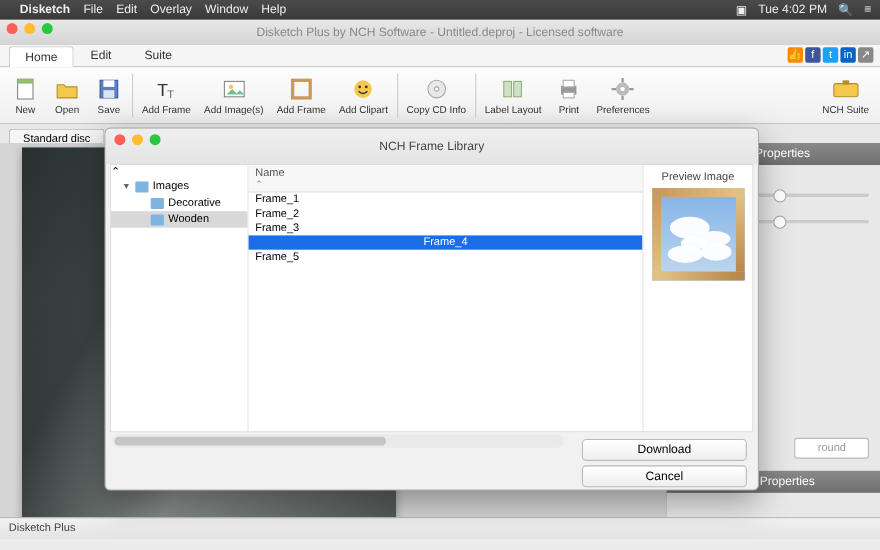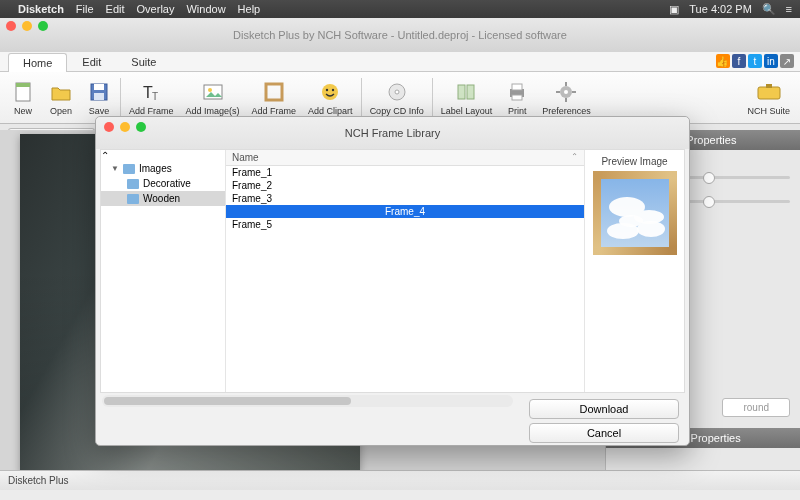--- a/index.html
+++ b/index.html
@@ -7,21 +7,21 @@
 
 
 .mac-menubar { height: 18px; background: linear-gradient(#4a4a4a,#3a3a3a); color: #eee; display: flex; align-items: center; padding: 0 8px; font-size: 11px; }
 .mac-menubar .apple { margin-right: 10px; }
 .mac-menubar .mitem { margin-right: 12px; }
 .mac-menubar .mitem.bold { font-weight: 600; }
 .mac-menubar .spacer { flex: 1; }
 .mac-menubar .right { display: flex; align-items: center; gap: 10px; }
 
 
-.titlebar { height: 34px; background: linear-gradient(#e8e8e8,#d4d4d4); display: flex; align-items: center; justify-content: center; color: #888; font-size: 11px; position: relative; }
+.titlebar { height: 23px; background: linear-gradient(#e8e8e8,#d4d4d4); display: flex; align-items: center; justify-content: center; color: #888; font-size: 11px; position: relative; }
 .traffic { position: absolute; left: 6px; top: 3px; display: flex; gap: 6px; }
 .tl { width: 10px; height: 10px; border-radius: 50%; }
 .tl.r { background: #ff5f57; } .tl.y { background: #febc2e; } .tl.g { background: #28c840; }
 
 
 .ribbon-tabs { height: 20px; background: #f5f5f5; display: flex; align-items: flex-end; padding-left: 8px; border-bottom: 1px solid #c9c9c9; position: relative; }
 .ribbon-tabs .rtab { padding: 3px 14px; font-size: 11px; color: #333; border: 1px solid transparent; border-bottom: none; cursor: pointer; }
 .ribbon-tabs .rtab.active { background: #fff; border-color: #c9c9c9; border-radius: 3px 3px 0 0; position: relative; top: 1px; }
 .ribbon-tabs .social { position: absolute; right: 6px; top: 2px; display: flex; gap: 2px; }
 .ribbon-tabs .social span { width: 14px; height: 14px; font-size: 10px; display: inline-flex; align-items: center; justify-content: center; color: #fff; border-radius: 2px; }
@@ -60,24 +60,24 @@
 
 
 .modal { position: absolute; left: 95px; top: 116px; width: 595px; height: 330px; background: #f1f1f1; border: 1px solid #aaa; border-radius: 5px; box-shadow: 0 10px 30px rgba(0,0,0,.35); display: flex; flex-direction: column; }
 .modal .mtitle { height: 32px; display: flex; align-items: center; justify-content: center; font-size: 11px; color: #444; position: relative; background: linear-gradient(#efefef,#e4e4e4); border-radius: 5px 5px 0 0; }
 .modal .mtitle .traffic { left: 8px; top: 5px; }
 .modal .mbody { flex: 1; display: flex; background: #fff; margin: 0 4px; border: 1px solid #ddd; }
 .modal .tree { width: 125px; border-right: 1px solid #e5e5e5; font-size: 10px; background: #fff; }
 .modal .tree .trow { padding: 2px 4px 2px 10px; display: flex; align-items: center; gap: 4px; cursor: pointer; }
 .modal .tree .trow.sel { background: #d8d8d8; }
 .modal .tree .fld { width: 12px; height: 10px; background: #7fb3e0; border-radius: 1px; display:inline-block; }
-.modal .tree .indent1 { padding-left: 26px; }
+.modal .tree .indent1 { padding-left: 36px; }
 .modal .tree .disclosure { font-size: 8px; color: #666; }
 .modal .list { flex: 1; font-size: 10px; }
-.modal .list .lhdr { display:flex; background: #f7f7f7; border-bottom: 1px solid #e0e0e0; padding: 2px 6px; color:#555; justify-content: space-between; }
+.modal .list .lhdr { display:flex; background: #f7f7f7; border-bottom: 1px solid #e0e0e0; padding: 2px 6px; color:#555; justify-content: space-between; flex-direction: column; }
 .modal .list .lhdr .caret { font-size: 8px; color:#888; }
 .modal .list .lrow { padding: 1px 6px; cursor: pointer; }
 .modal .list .lrow.sel { background: #1a6fe8; color: #fff; text-align: center; }
 .modal .preview { width: 100px; padding: 6px; font-size: 10px; color: #444; border-left: 1px solid #e5e5e5; display:flex; flex-direction:column; align-items:center; }
 .modal .preview .pv { width: 84px; height: 84px; border: 8px solid; border-image: linear-gradient(135deg,#c89b5a,#e0c185,#b7884a) 1; background: linear-gradient(#87b5e8,#bcd5ee); position: relative; margin-top: 4px; overflow:hidden; }
 .modal .preview .pv::before, .modal .preview .pv::after { content:""; position:absolute; background:#fff; border-radius:50%; opacity:.95; }
 .modal .preview .pv::before { width:36px; height:20px; left:8px; top:18px; box-shadow: 22px 10px 0 -3px #fff, -4px 24px 0 -2px #fff; }
 .modal .preview .pv::after { width:28px; height:16px; right:4px; bottom:10px; box-shadow: -20px -8px 0 -2px #fff; }
 .modal .mbtns { padding: 6px 10px 2px; display: flex; flex-direction: column; align-items: flex-end; gap: 4px; }
 .modal .mbtns button { width: 150px; padding: 3px 0; font-size: 11px; background: linear-gradient(#fff,#eee); border: 1px solid #bbb; border-radius: 4px; cursor: pointer; }

